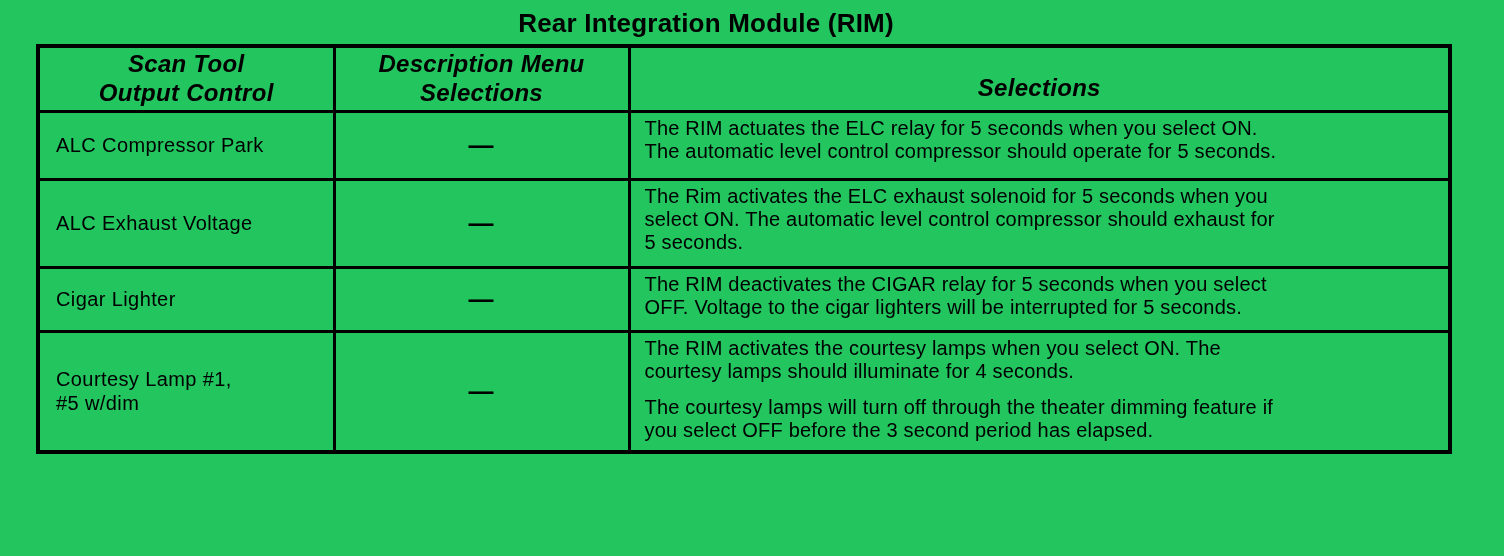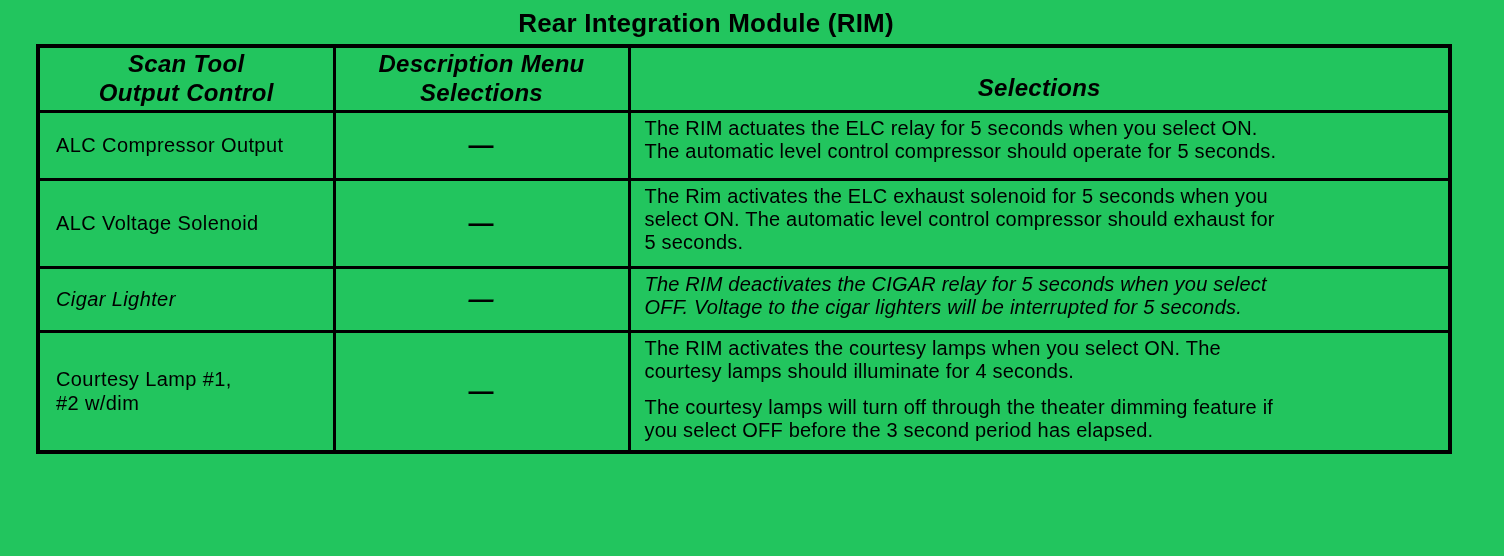--- a/index.html
+++ b/index.html
@@ -37,21 +37,21 @@
     overflow: hidden;
   }
   col.c1 { width: 296px; }
   col.c2 { width: 295px; }
   col.c3 { width: 821px; }
 
   tr.hrow   { height: 63px; }
   tr.row-0  { height: 68px; }
   tr.row-1  { height: 88px; }
   tr.row-2  { height: 65px; }
-  tr.row-3  { height: 64px; font-style: italic; }
+  tr.row-3  { height: 64px; }
   tr.row-4  { height: 121px; }
 
   th.hcell {
     font-size: 24px;
     font-weight: bold;
     text-align: center;
     vertical-align: middle;
     white-space: pre-line;
     line-height: 1.2;
     letter-spacing: 0.3px;
@@ -115,51 +115,51 @@
         <th class="hcell h1">Scan Tool
 Output Control</th>
         <th class="hcell h2">Description Menu
 Selections</th>
         <th class="hcell h3">Selections</th>
       </tr>
     </thead>
     <tbody>
 
       <tr class="row-0">
-        <td class="ctl">ALC Compressor Output</td>
+        <td class="ctl">ALC Compressor Park</td>
         <td class="dash">—</td>
         <td class="desc">
           <p>The RIM actuates the ELC relay for 5 seconds when you select ON.
 The automatic level control compressor should operate for 5 seconds.</p>
         </td>
       </tr>
 
       <tr class="row-1">
-        <td class="ctl">ALC Voltage Solenoid</td>
+        <td class="ctl">ALC Exhaust Voltage</td>
         <td class="dash">—</td>
         <td class="desc">
           <p>The Rim activates the ELC exhaust solenoid for 5 seconds when you
 select ON. The automatic level control compressor should exhaust for
 5 seconds.</p>
         </td>
       </tr>
 
 
       <tr class="row-3">
         <td class="ctl">Cigar Lighter</td>
         <td class="dash">—</td>
         <td class="desc">
           <p>The RIM deactivates the CIGAR relay for 5 seconds when you select
 OFF. Voltage to the cigar lighters will be interrupted for 5 seconds.</p>
         </td>
       </tr>
 
       <tr class="row-4">
         <td class="ctl">Courtesy Lamp #1,
-#2 w/dim</td>
+#5 w/dim</td>
         <td class="dash">—</td>
         <td class="desc">
           <p>The RIM activates the courtesy lamps when you select ON. The
 courtesy lamps should illuminate for 4 seconds.</p>
           <p>The courtesy lamps will turn off through the theater dimming feature if
 you select OFF before the 3 second period has elapsed.</p>
         </td>
       </tr>
 
     </tbody>

